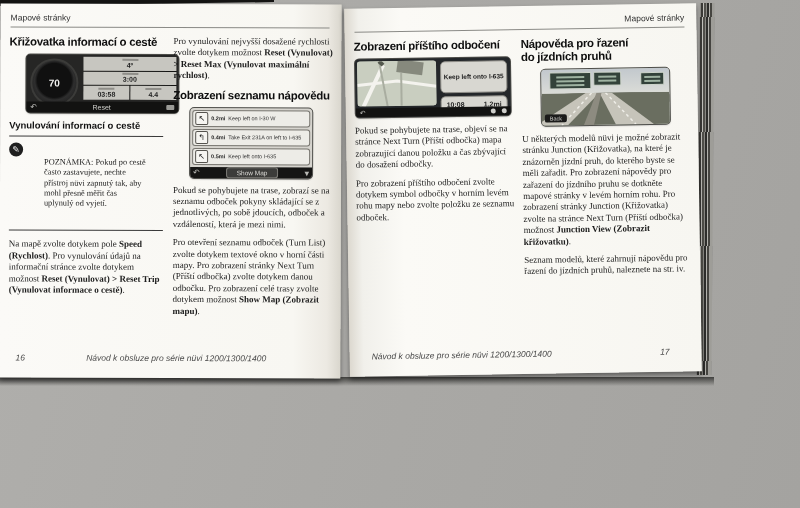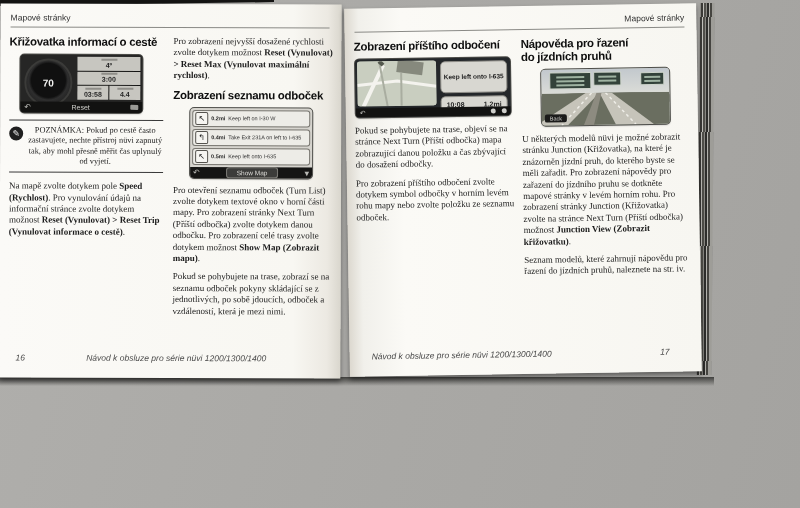--- a/index.html
+++ b/index.html
@@ -28,35 +28,35 @@
   h2.sec{font:bold 11.5px/13px "Liberation Sans",sans-serif;color:#0f0f0f;
     margin:0 0 6px 0;letter-spacing:-.3px;white-space:nowrap;}
   h3.sub{font:bold 9.5px/11px "Liberation Sans",sans-serif;color:#111;margin:2px 0 5px 0;}
   p.body{font:9px/11.4px "Liberation Serif",serif;color:#1c1c1c;margin:0 0 7px 0;}
   p.body .b{font-weight:bold;}
   .note{border-top:1px solid #3a3a3a;border-bottom:1px solid #3a3a3a;
     padding:5px 1px 5px 0;margin:0 0 8px 0;display:flex;gap:5px;}
   .note-icon{flex:0 0 14px;width:14px;height:14px;border-radius:50%;
     background:#1f1f1f;color:#efefef;font:9px/14px "DejaVu Sans",sans-serif;
     text-align:center;margin-top:1px;}
-  .note p{font:8.3px/10.3px "Liberation Serif",serif;color:#1c1c1c;margin:0;text-align:center;}
+  .note p{font:8.3px/10.3px "Liberation Serif",serif;color:#1c1c1c;margin:16px;}
   .pg-footer{position:absolute;left:14px;right:14px;bottom:13px;height:12px;
     font:italic 8.5px "Liberation Sans",sans-serif;color:#4a4a4a;}
   .pg-footer .num{position:absolute;top:0;}
   .pg-footer .ttl{position:absolute;top:0;}
   #left-page .num{left:2px;}
   #left-page .ttl{left:52%;transform:translateX(-50%);white-space:nowrap;}
   #right-page .num{right:18px;}
   #right-page .ttl{left:8px;white-space:nowrap;}
 
   
   .shot{position:relative;border-radius:4px;overflow:hidden;
     box-shadow:0 0 0 1px #4e4e4a, 0 1px 2px rgba(0,0,0,.35);}
   
-  .trip{width:122px;height:58px;background:#262625;margin:3px 0 7px 11px;}
+  .trip{width:152px;height:58px;background:#262625;margin:3px 0 7px 17px;}
   .dial{position:absolute;left:4px;top:4px;width:44px;height:44px;border-radius:50%;
     background:radial-gradient(circle at 50% 45%,#101010 52%,#2e2e2e 60%,#141414 100%);
     border:2px solid #3b3b39;display:flex;align-items:center;justify-content:center;}
   .dial .spd{color:#f2f2f0;font:bold 10px "Liberation Sans",sans-serif;}
   .stats{position:absolute;left:57px;top:2px;right:2px;height:43px;
     display:grid;grid-template-columns:1fr 1fr;grid-template-rows:1fr 1fr 1fr;
     gap:1px;background:#141413;}
   .cell{background:#c7c6c0;display:flex;flex-direction:column;align-items:center;
     justify-content:center;}
   .cell.w{grid-column:1 / span 2;}
@@ -157,32 +157,33 @@
             <span class="val">4.4</span>
           </div>
       </div>
       <div class="trip-bar">
         <span class="bk">↶</span>
         <span class="rst">Reset</span>
         <span class="tool"></span>
       </div>
     </div>
 
+    <h3 class="sub">Vynulování informací o cestě</h3>
 
     <div class="note">
       <span class="note-icon">✎</span>
       <p><span class="b">POZNÁMKA: </span><span>Pokud po cestě často zastavujete, nechte přístroj nüvi zapnutý tak, aby mohl přesně měřit čas uplynulý od vyjetí.</span></p>
     </div>
 
     <p class="body"><span>Na mapě zvolte dotykem pole </span><span class="b">Speed (Rychlost)</span><span>. Pro vynulování údajů na informační stránce zvolte dotykem možnost </span><span class="b">Reset (Vynulovat) &gt; Reset Trip (Vynulovat informace o cestě)</span><span>.</span></p>
   </div>
 
   <div class="col" style="left:173px;width:160px;">
-    <p class="body"><span>Pro zobrazení nejvyšší dosažené rychlosti zvolte dotykem možnost </span><span class="b">Reset (Vynulovat) &gt; Reset Max (Vynulovat maximální rychlost)</span><span>.</span></p>
-    <h2 class="sec">Zobrazení seznamu odboček</h2>
+    <p class="body"><span>Pro vynulování nejvyšší dosažené rychlosti zvolte dotykem možnost </span><span class="b">Reset (Vynulovat) &gt; Reset Max (Vynulovat maximální rychlost)</span><span>.</span></p>
+    <h2 class="sec">Zobrazení seznamu nápovědu</h2>
 
     <div class="shot turns">
       <div class="turn-row">
         <span class="turn-ic">↖</span>
         <span class="turn-d">0.2mi</span>
         <span class="turn-t">Keep left on I-30 W</span>
       </div>
       <div class="turn-row">
         <span class="turn-ic">↰</span>
         <span class="turn-d">0.4mi</span>
@@ -193,22 +194,22 @@
         <span class="turn-d">0.5mi</span>
         <span class="turn-t">Keep left onto I-635</span>
       </div>
       <div class="turns-bar">
         <span class="bk">↶</span>
         <span class="showmap">Show Map</span>
         <span class="dn">▼</span>
       </div>
     </div>
 
+    <p class="body"><span>Pokud se pohybujete na trase, zobrazí se na seznamu odboček pokyny skládající se z jednotlivých, po sobě jdoucích, odboček a vzdáleností, která je mezi nimi.</span></p>
     <p class="body"><span>Pro otevření seznamu odboček (Turn List) zvolte dotykem textové okno v horní části mapy. Pro zobrazení stránky Next Turn (Příští odbočka) zvolte dotykem danou odbočku. Pro zobrazení celé trasy zvolte dotykem možnost </span><span class="b">Show Map (Zobrazit mapu)</span><span>.</span></p>
-    <p class="body"><span>Pokud se pohybujete na trase, zobrazí se na seznamu odboček pokyny skládající se z jednotlivých, po sobě jdoucích, odboček a vzdáleností, která je mezi nimi.</span></p>
   </div>
 
   <div class="pg-footer">
     <span class="num">16</span>
     <span class="ttl">Návod k obsluze pro série nüvi 1200/1300/1400</span>
   </div>
 </div>
 
 <div class="page" id="right-page">
   <div class="pg-header right">Mapové stránky</div>

